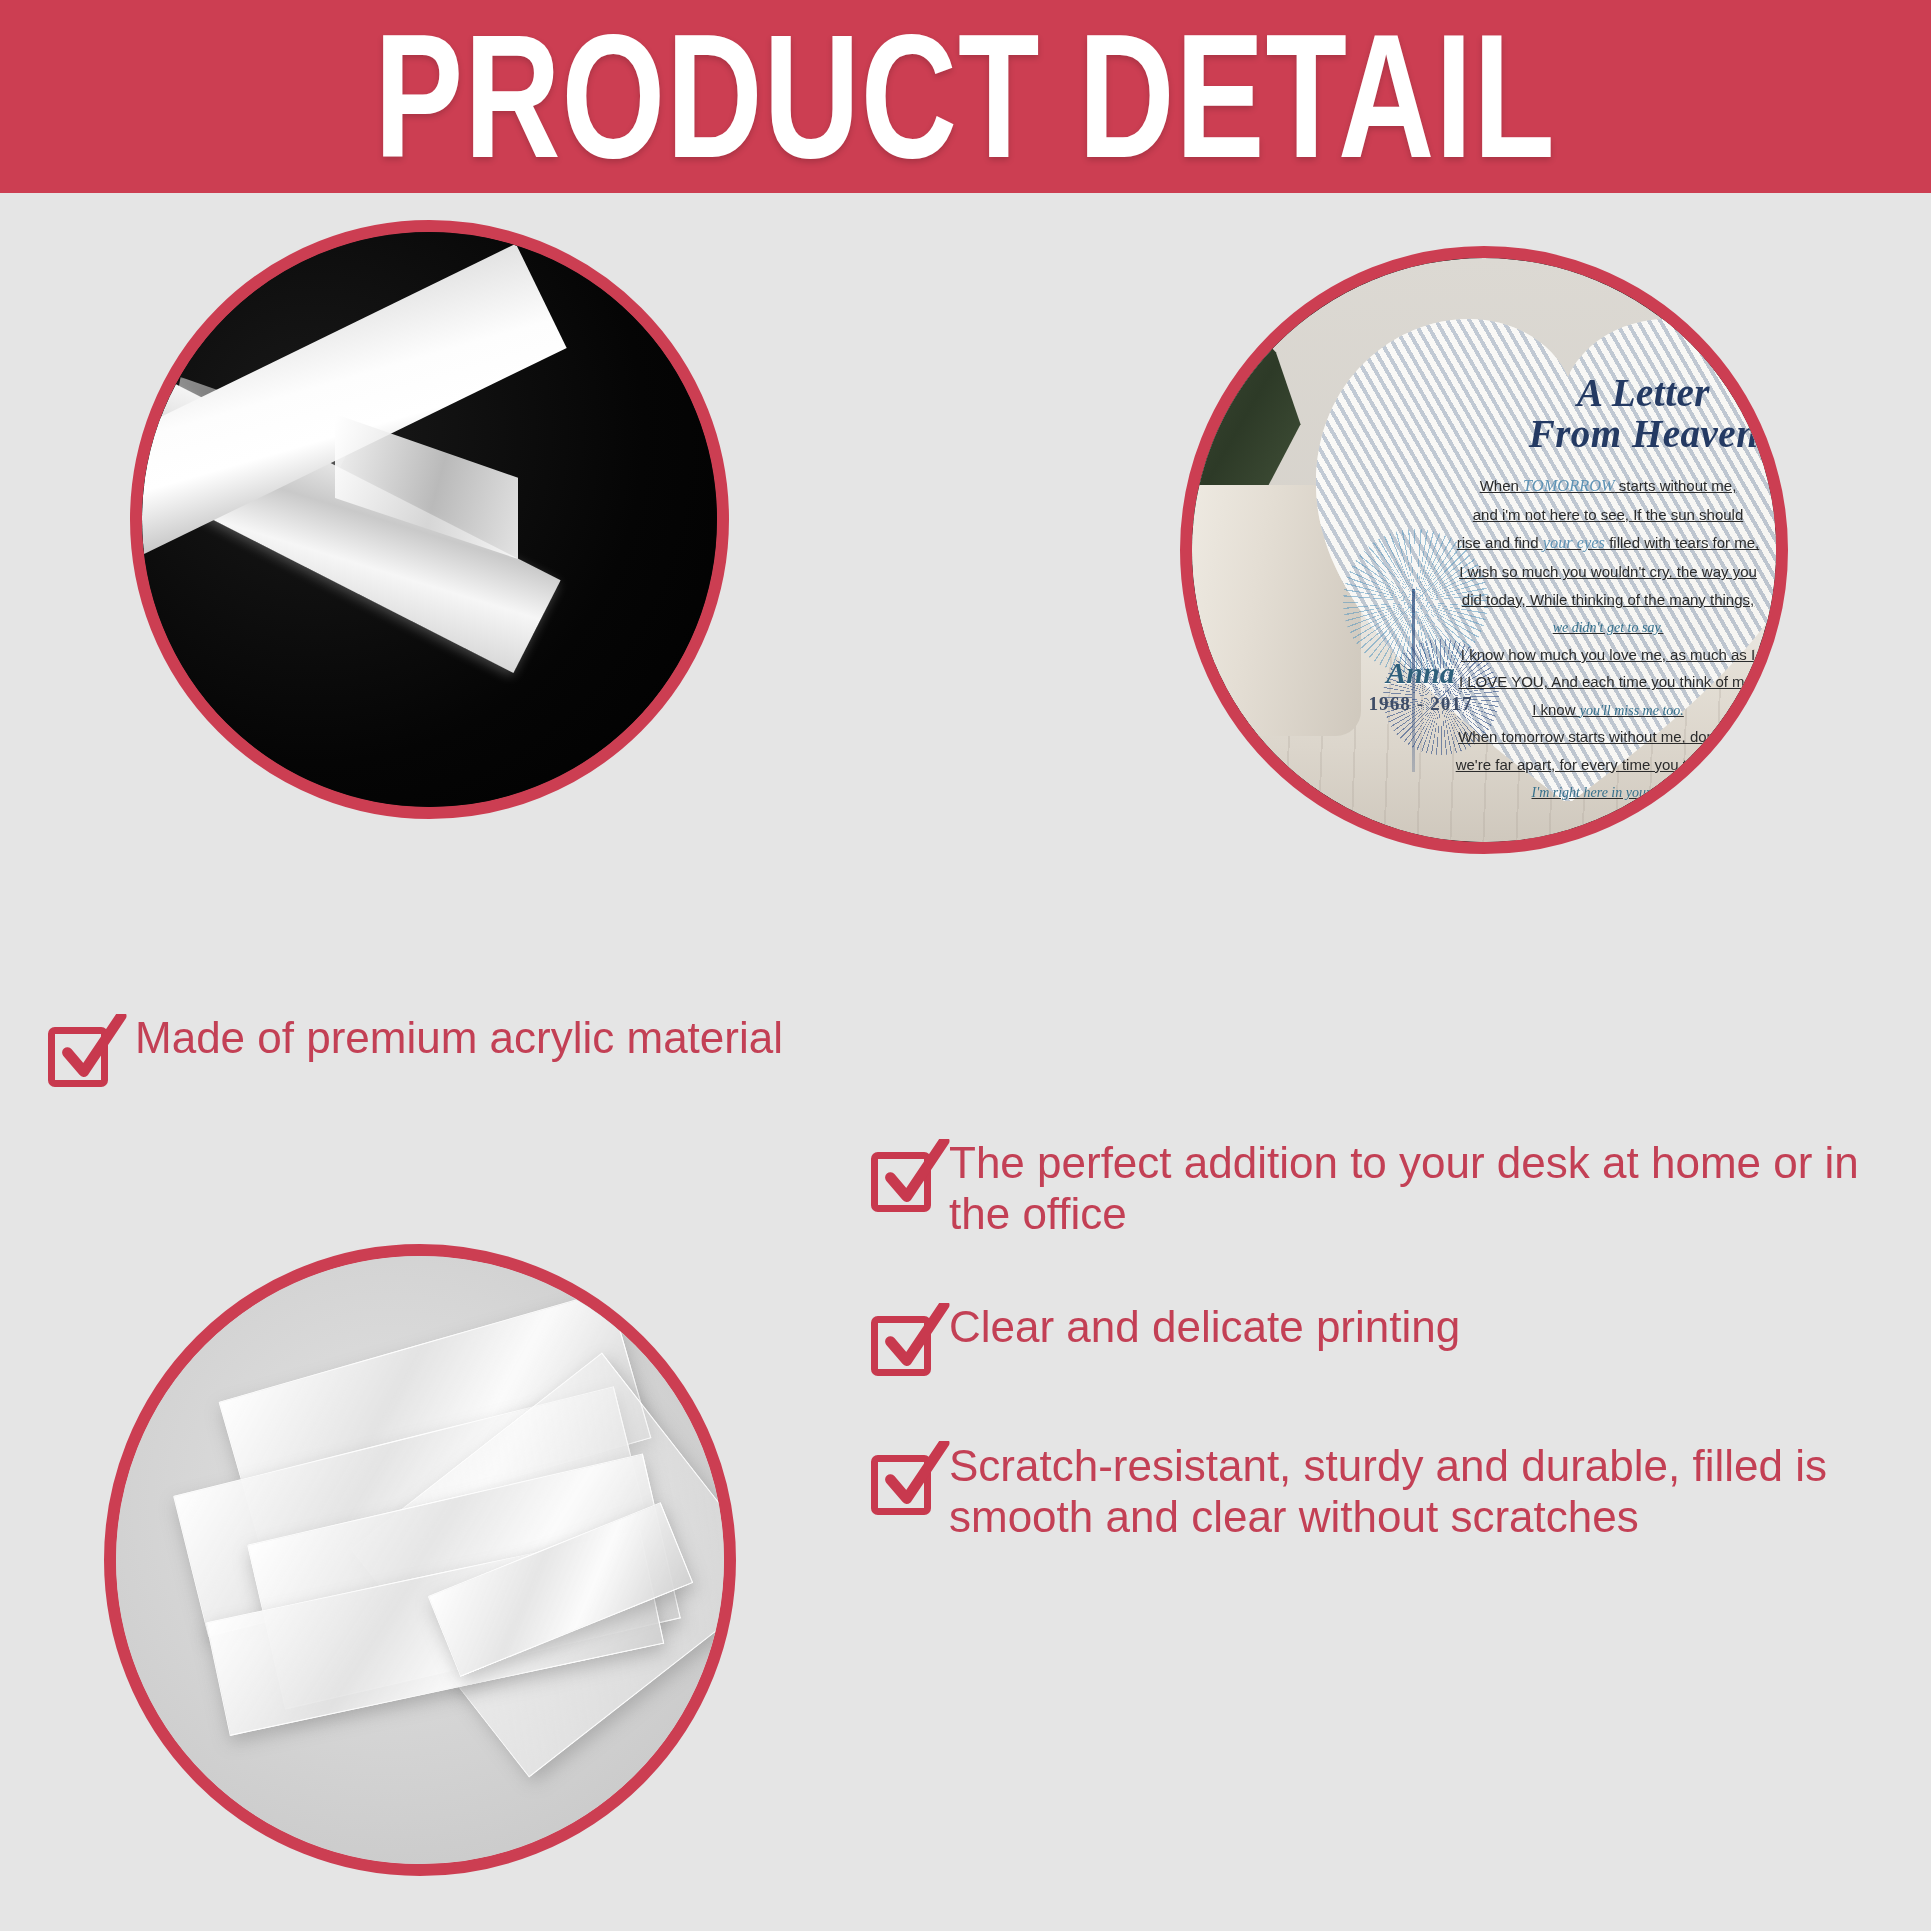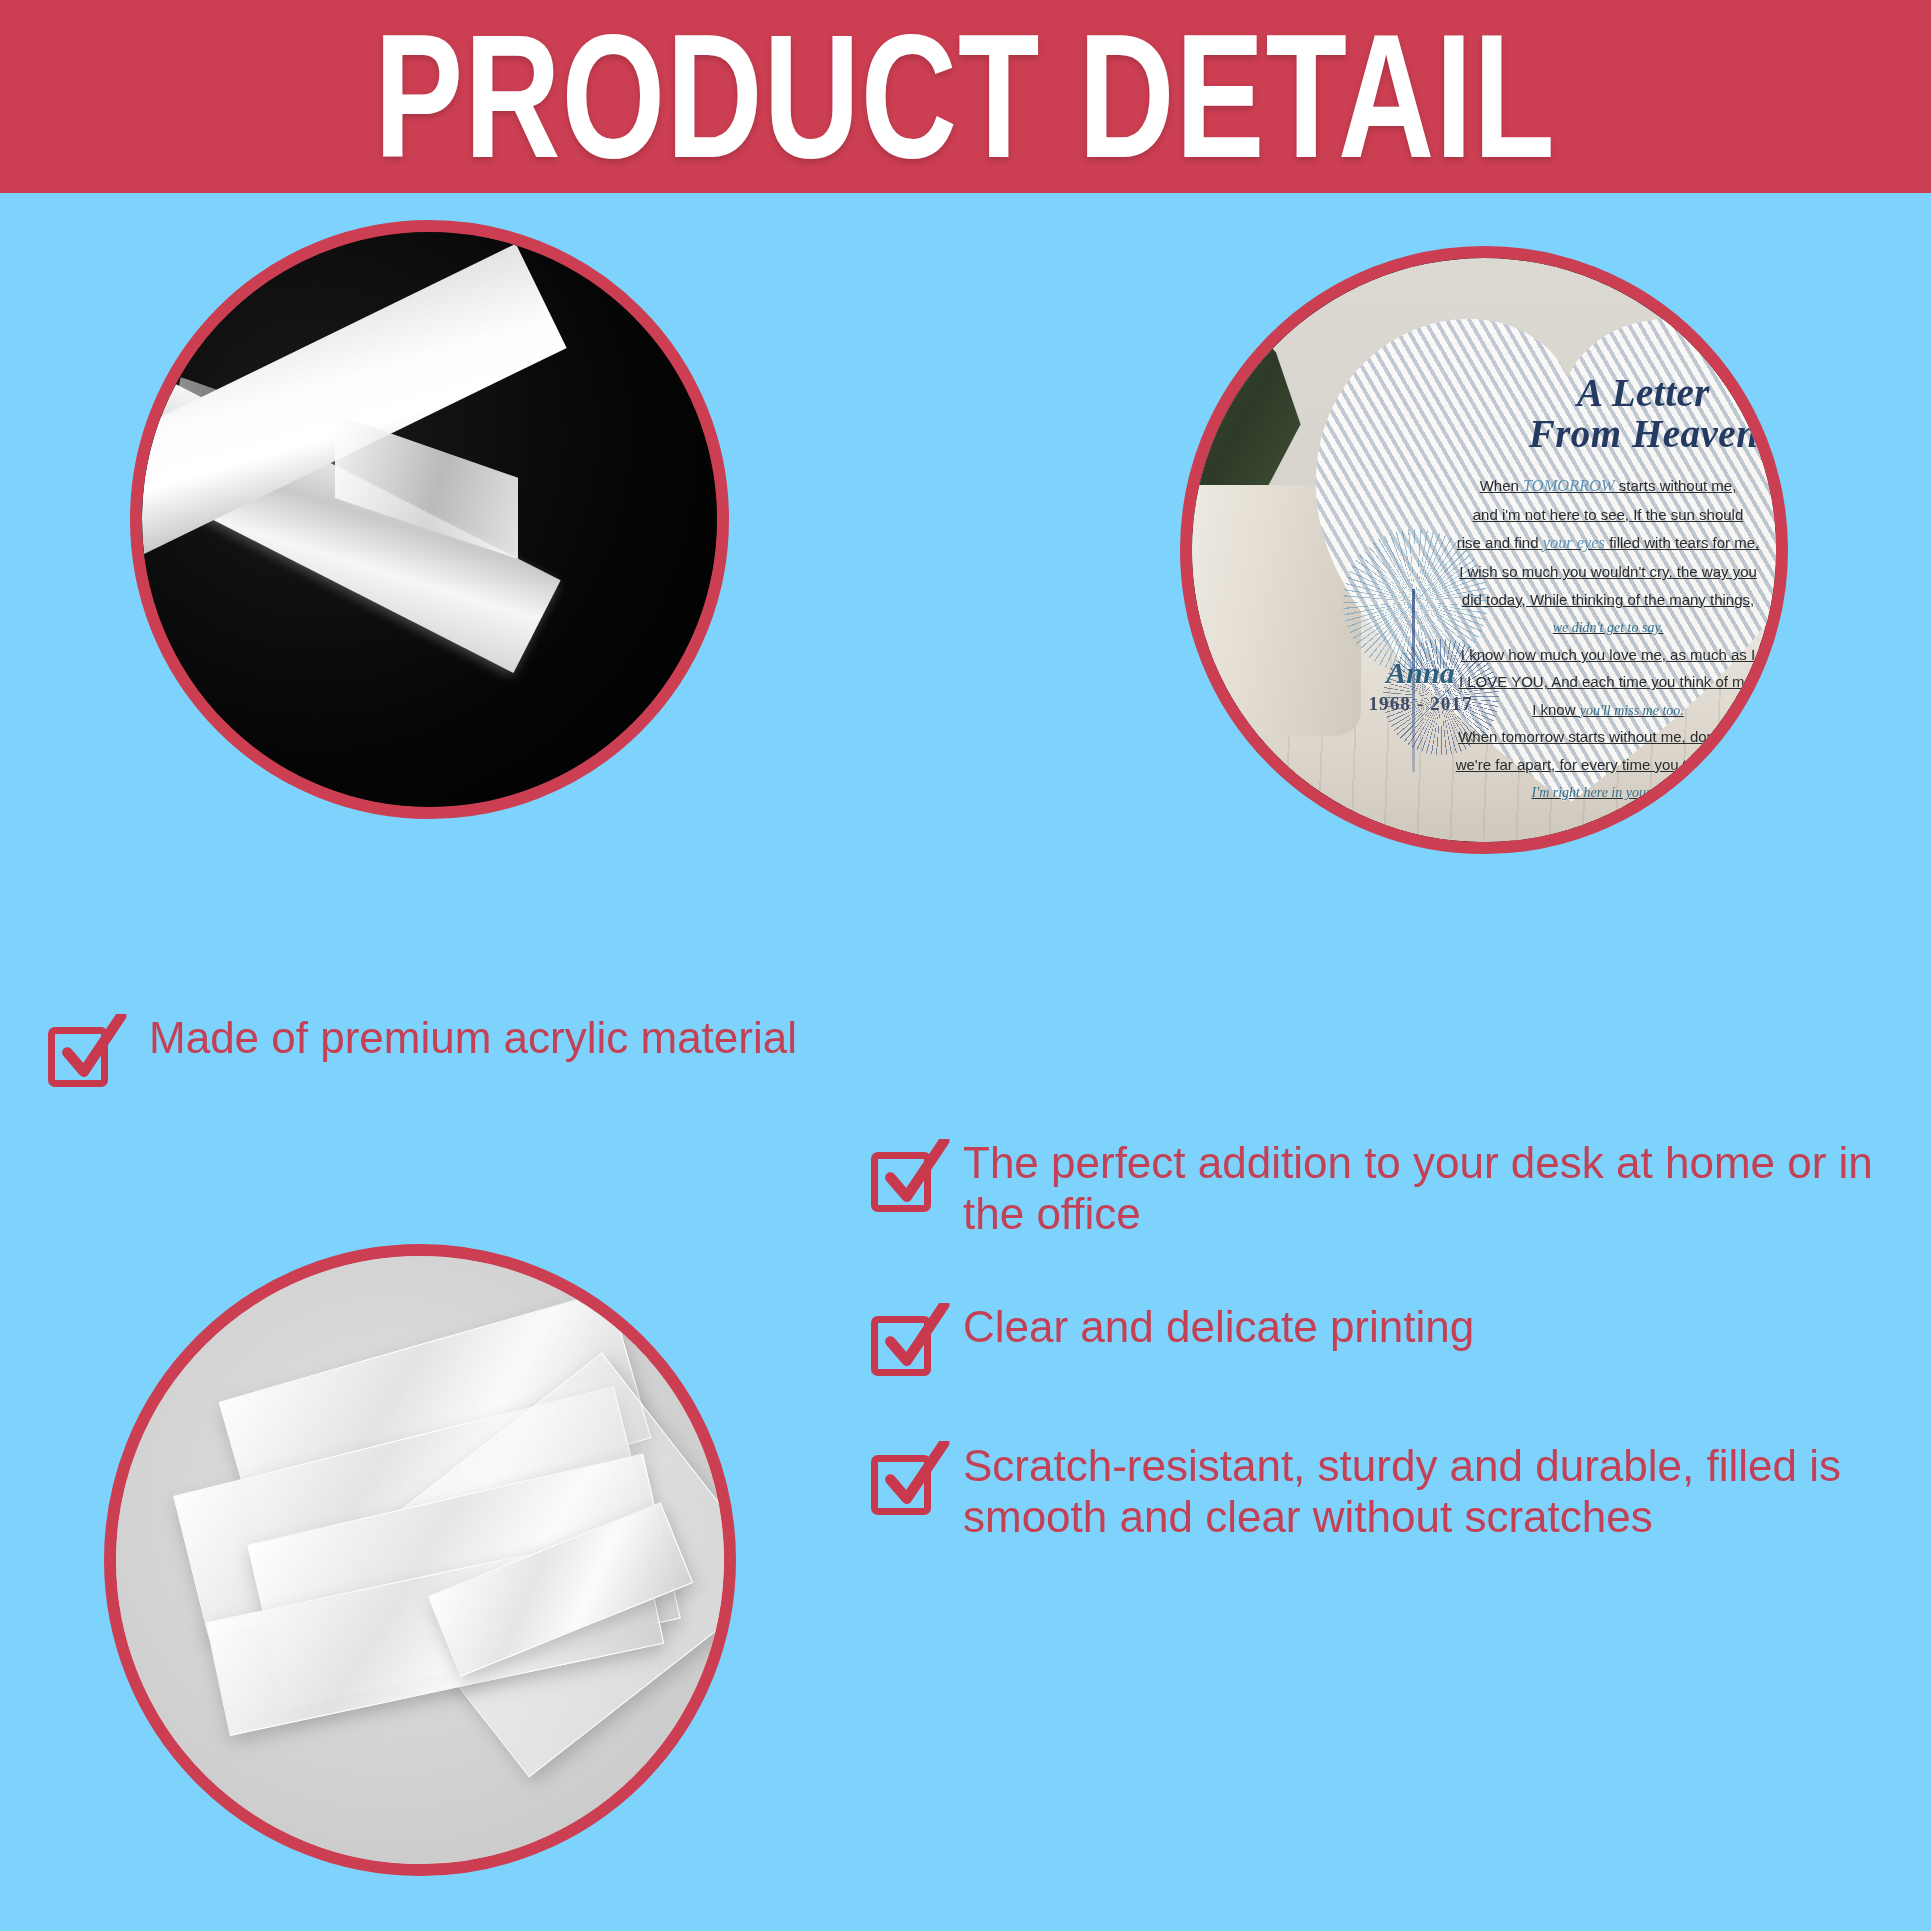--- a/index.html
+++ b/index.html
@@ -2,21 +2,21 @@
 <html><head>
 <meta charset="utf-8">
 <style>
   * { margin:0; padding:0; box-sizing:border-box; }
   html,body{
     width:1931px; height:1931px;
     background:#FFFDF8;
     font-family:"Liberation Sans", sans-serif;
     overflow:hidden;
   }
-  #page{ position:relative; width:1931px; height:1931px; background:#7dd3fc; }
+  #page{ position:relative; width:1931px; height:1931px; background:#e5e5e5; }
 
   
   .banner{
     position:absolute; left:0; top:0; width:1931px; height:193px;
     background:#CC3E52;
     display:flex; align-items:center; justify-content:center;
   }
   .banner-title{
     color:#FFFFFF;
     font-family:"Liberation Sans", sans-serif;
@@ -191,21 +191,21 @@
   }
   .check-icon .box{
     position:absolute; left:1.9px; top:9.7px; width:60px; height:60px;
     border:7.7px solid #C8394E; border-radius:6.8px; background:transparent;
   }
   .check-icon .tick{
     position:absolute; left:5.8px; top:-3.9px; width:75px; height:75px;
   }
   .check-icon .tick svg{ display:block; width:75px; height:75px; }
 
-  .bullet{ display:flex; align-items:flex-start; gap:23px; }
+  .bullet{ display:flex; align-items:flex-start; gap:9px; }
   .bullet-text{
     color:#C34055; font-size:44px; line-height:1.16; font-weight:400;
   }
 
   #bullet-acrylic{
     position:absolute; left:46px; top:1012px; width:869px;
   }
   #bullet-acrylic .bullet-text{ text-align:center; width:666px; }
   #bullet-acrylic .check-icon{ margin-top:5.8px; }
 

